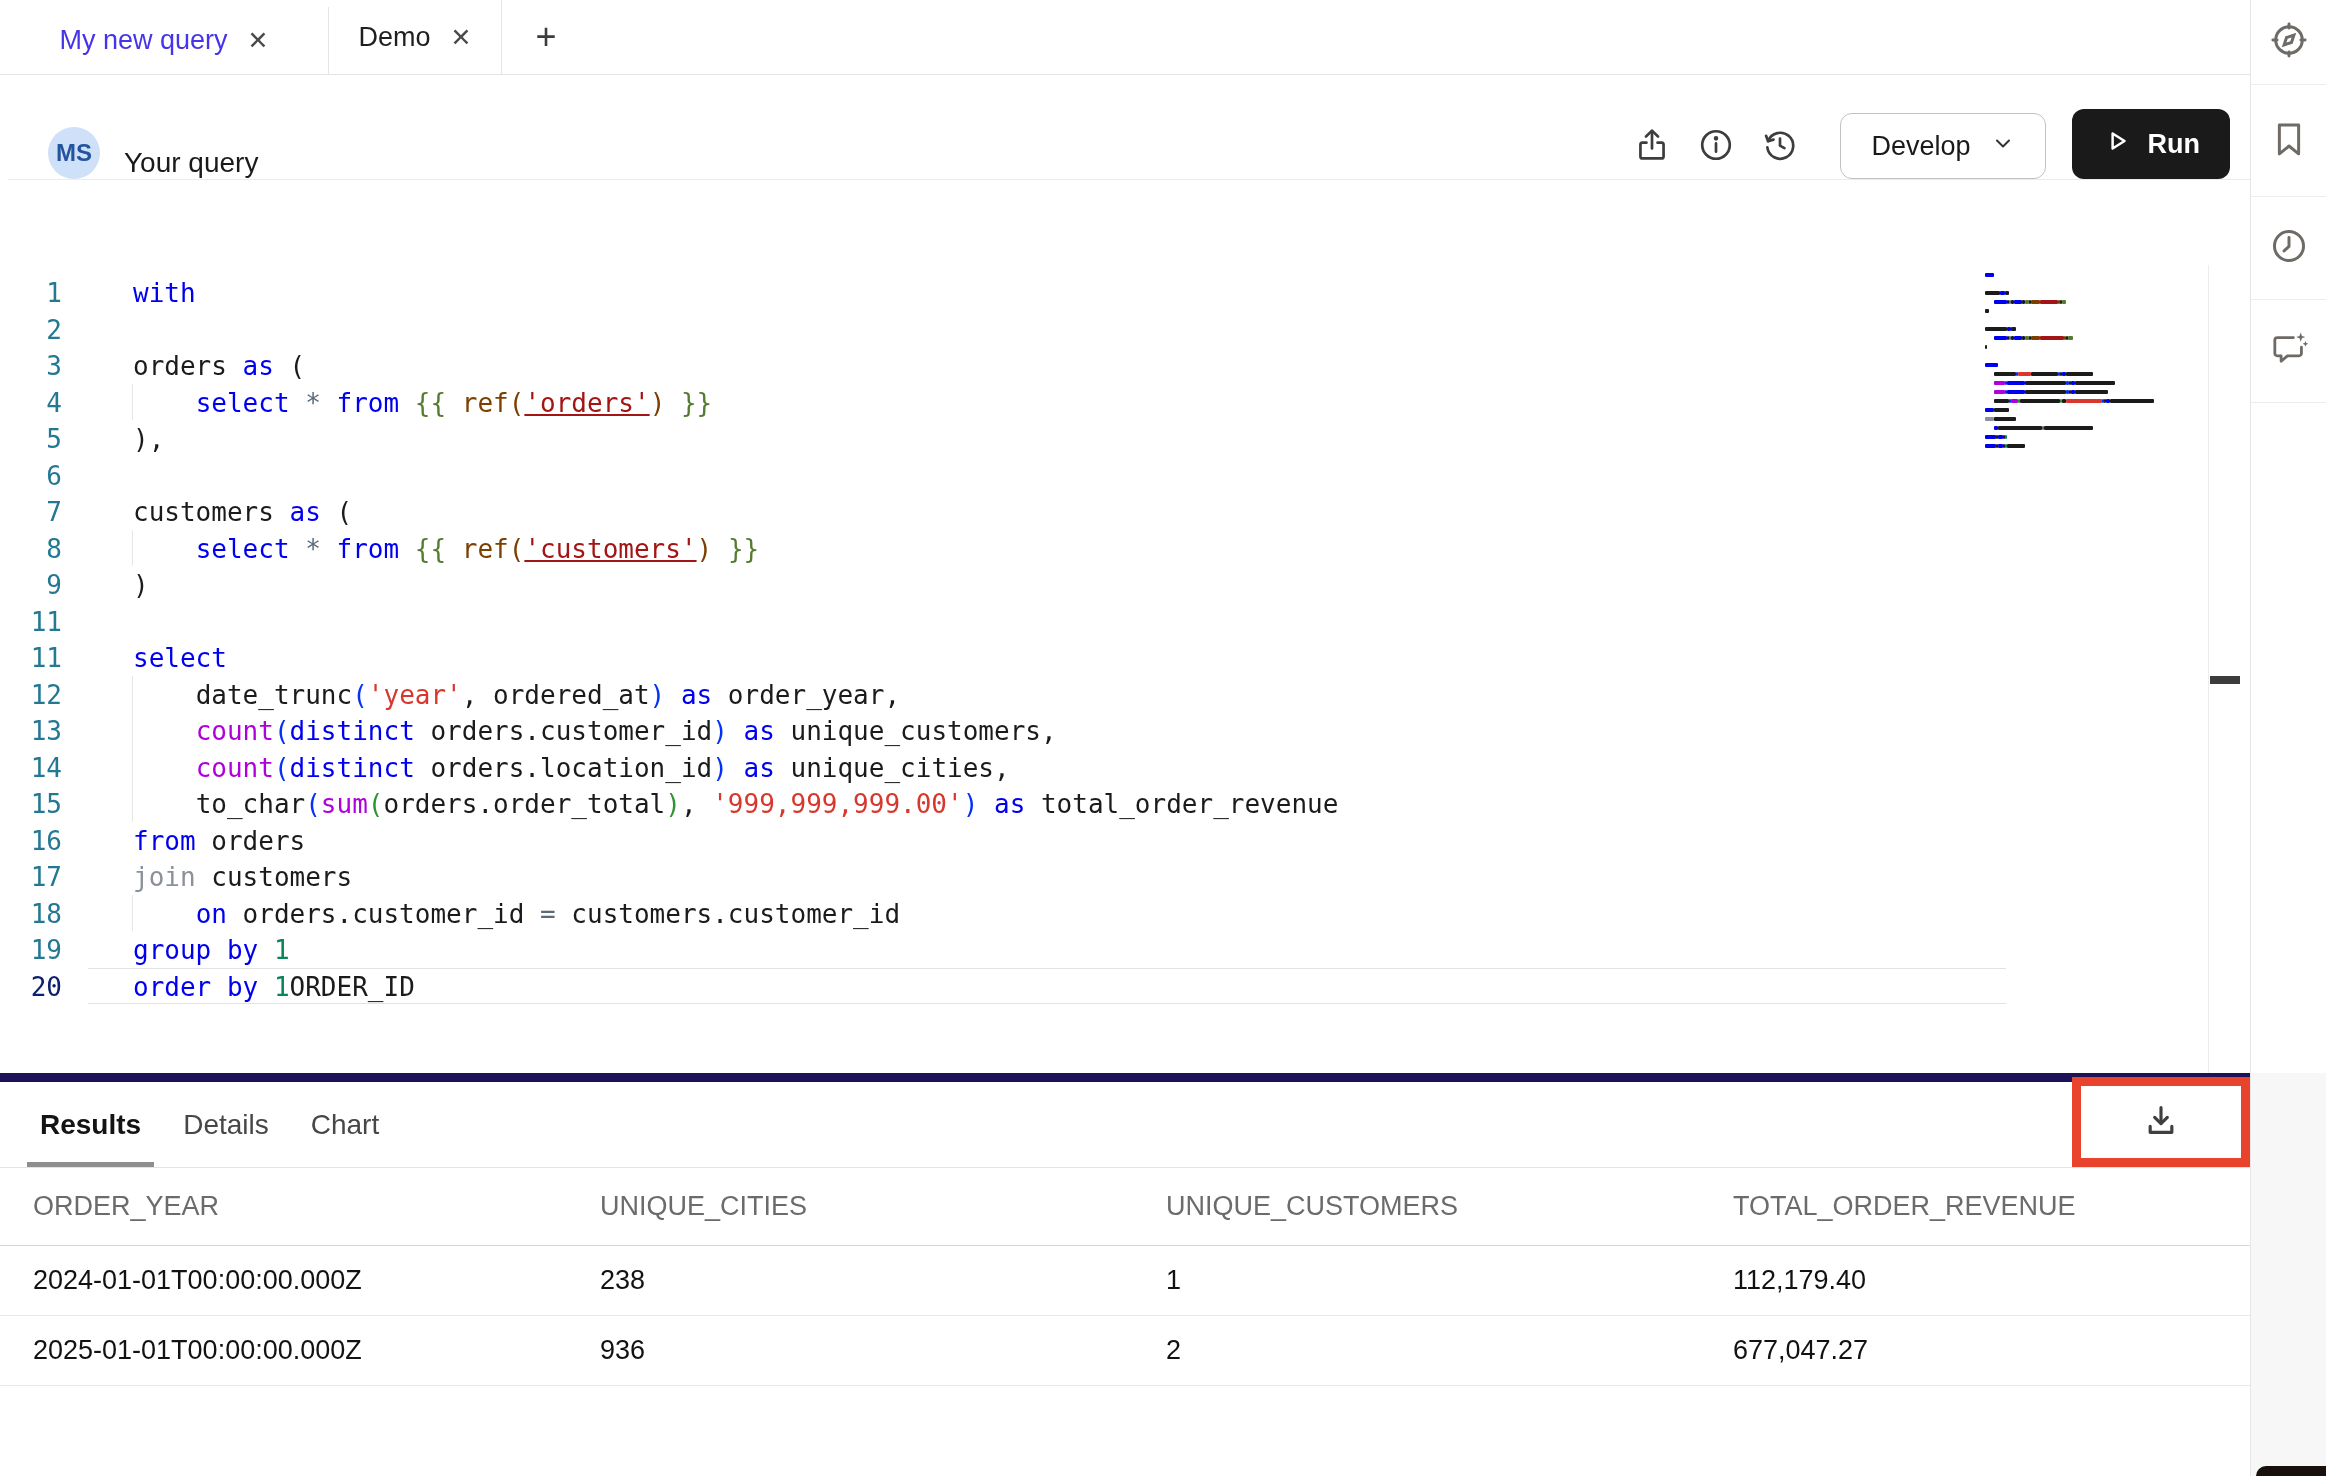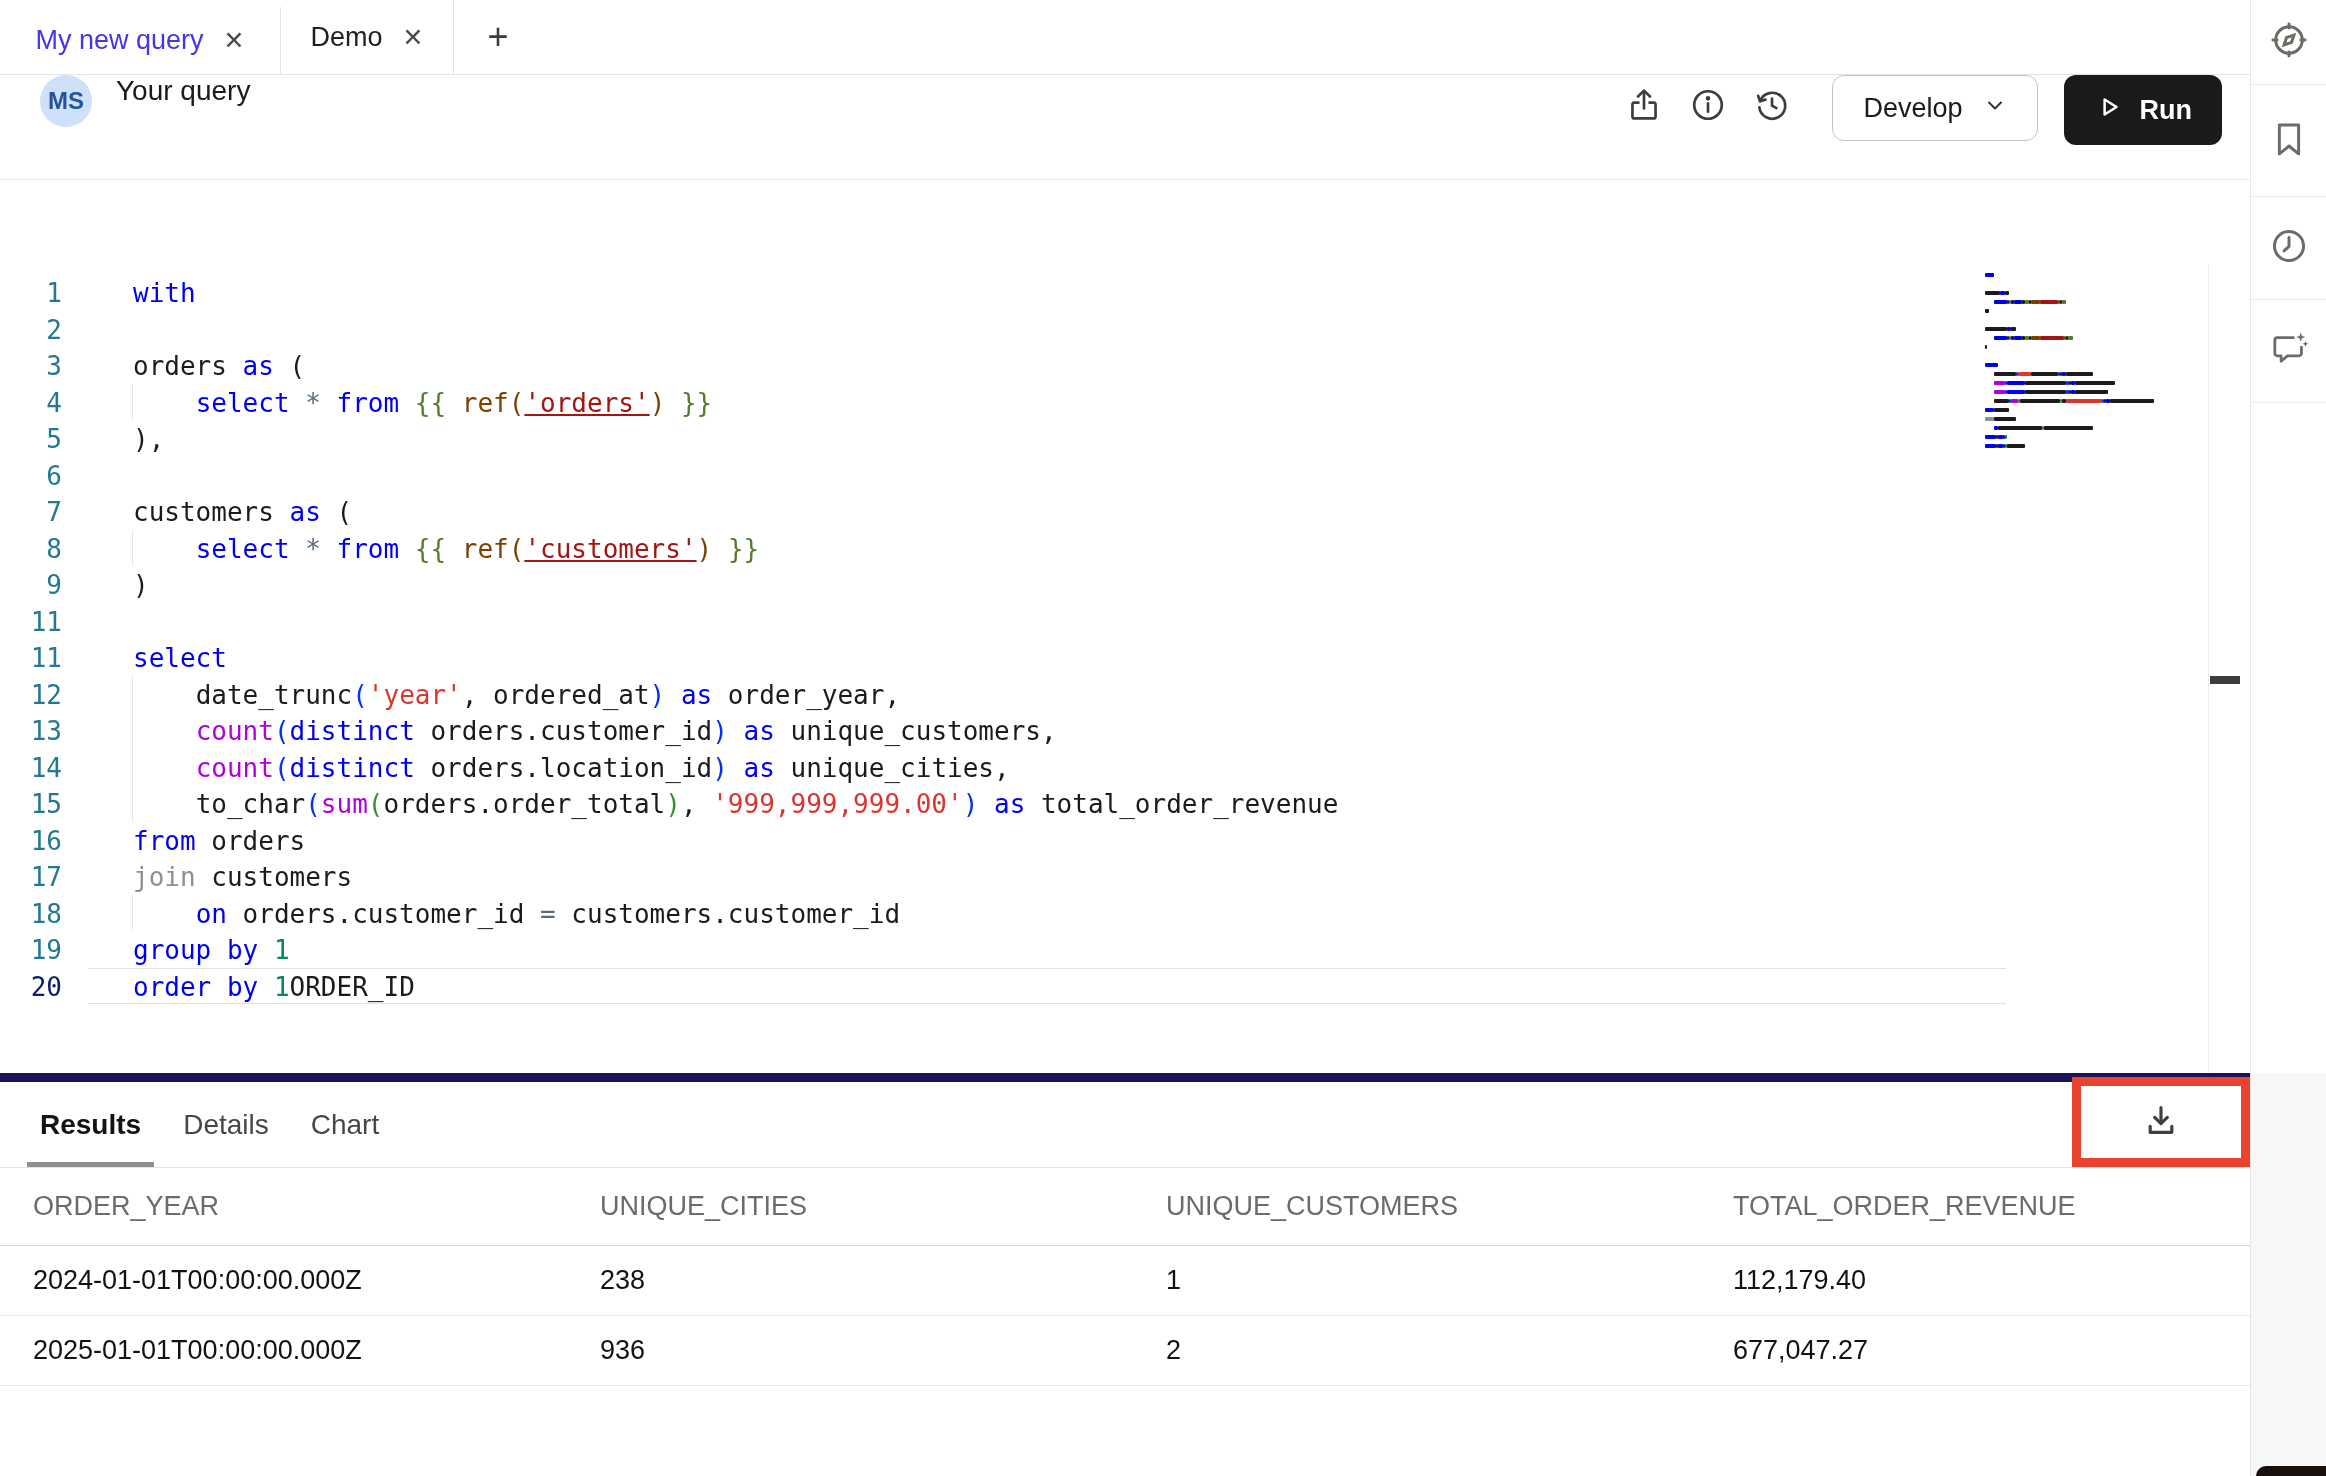--- a/index.html
+++ b/index.html
@@ -8,29 +8,29 @@
   .stage { position: relative; width: 2326px; height: 1476px; background: #fff; }
 
   
   .main { position: absolute; left: 0; top: 0; width: 2250px; height: 1476px; background:#fff; }
 
   
   .tabbar { position: absolute; left:0; top:0; width:100%; height:75px; display:flex; align-items:stretch;
     border-bottom: 1px solid #e4e4e4; background:#fff; }
   .tab { display:flex; align-items:center; justify-content:center; gap:20px; border-right:1px solid #e4e4e4;
     font-size:27px; cursor:default; }
-  .tab-1 { width:281px;margin-top:7px; }
+  .tab-1 { width:329px;margin-top:7px; }
   .tab-2 { width:173px; }
   .tab .close { font-size:25px; color:#4a4a4a; }
   .tab.active .label { color:#4733e8; }
   .tab .label { color:#1f1f1f; }
   .newtab { width:88px; display:flex; align-items:center; justify-content:center; font-size:36px; color:#3c3c3c; font-weight:300; }
 
   
-  .header { position: absolute; left:0; top:75px; width:100%; height:105px; display:flex; align-items:flex-start;
+  .header { position: absolute; left:8px; top:75px; width:100%; height:105px; display:flex; align-items:flex-end;
     border-bottom:1px solid #ececec; background:#fff; padding:0 28px 0 40px; }
   .avatar { width:52px; height:52px; border-radius:50%; background:#cfe0f9; color:#24549e; font-weight:bold;
     font-size:24px; display:flex; align-items:center; justify-content:center; }
   .qtitle { margin-left:24px; font-size:28px; color:#1a1a1a; }
   .header .spacer { flex:1; }
   .hicon { width:64px; height:64px; display:flex; align-items:center; justify-content:center; color:#3d3d3d; }
   .hicon svg { width:38px; height:38px; }
   .btn-develop { margin-left:28px; height:66px; padding:0 30px; border:1.5px solid #c2c2c2; border-radius:12px;
     background:#fff; display:flex; align-items:center; gap:20px; font-size:27px; color:#1a1a1a; }
   .btn-run { margin-left:26px; height:70px; padding:0 30px; border:none; border-radius:12px; background:#1a1a1a;

